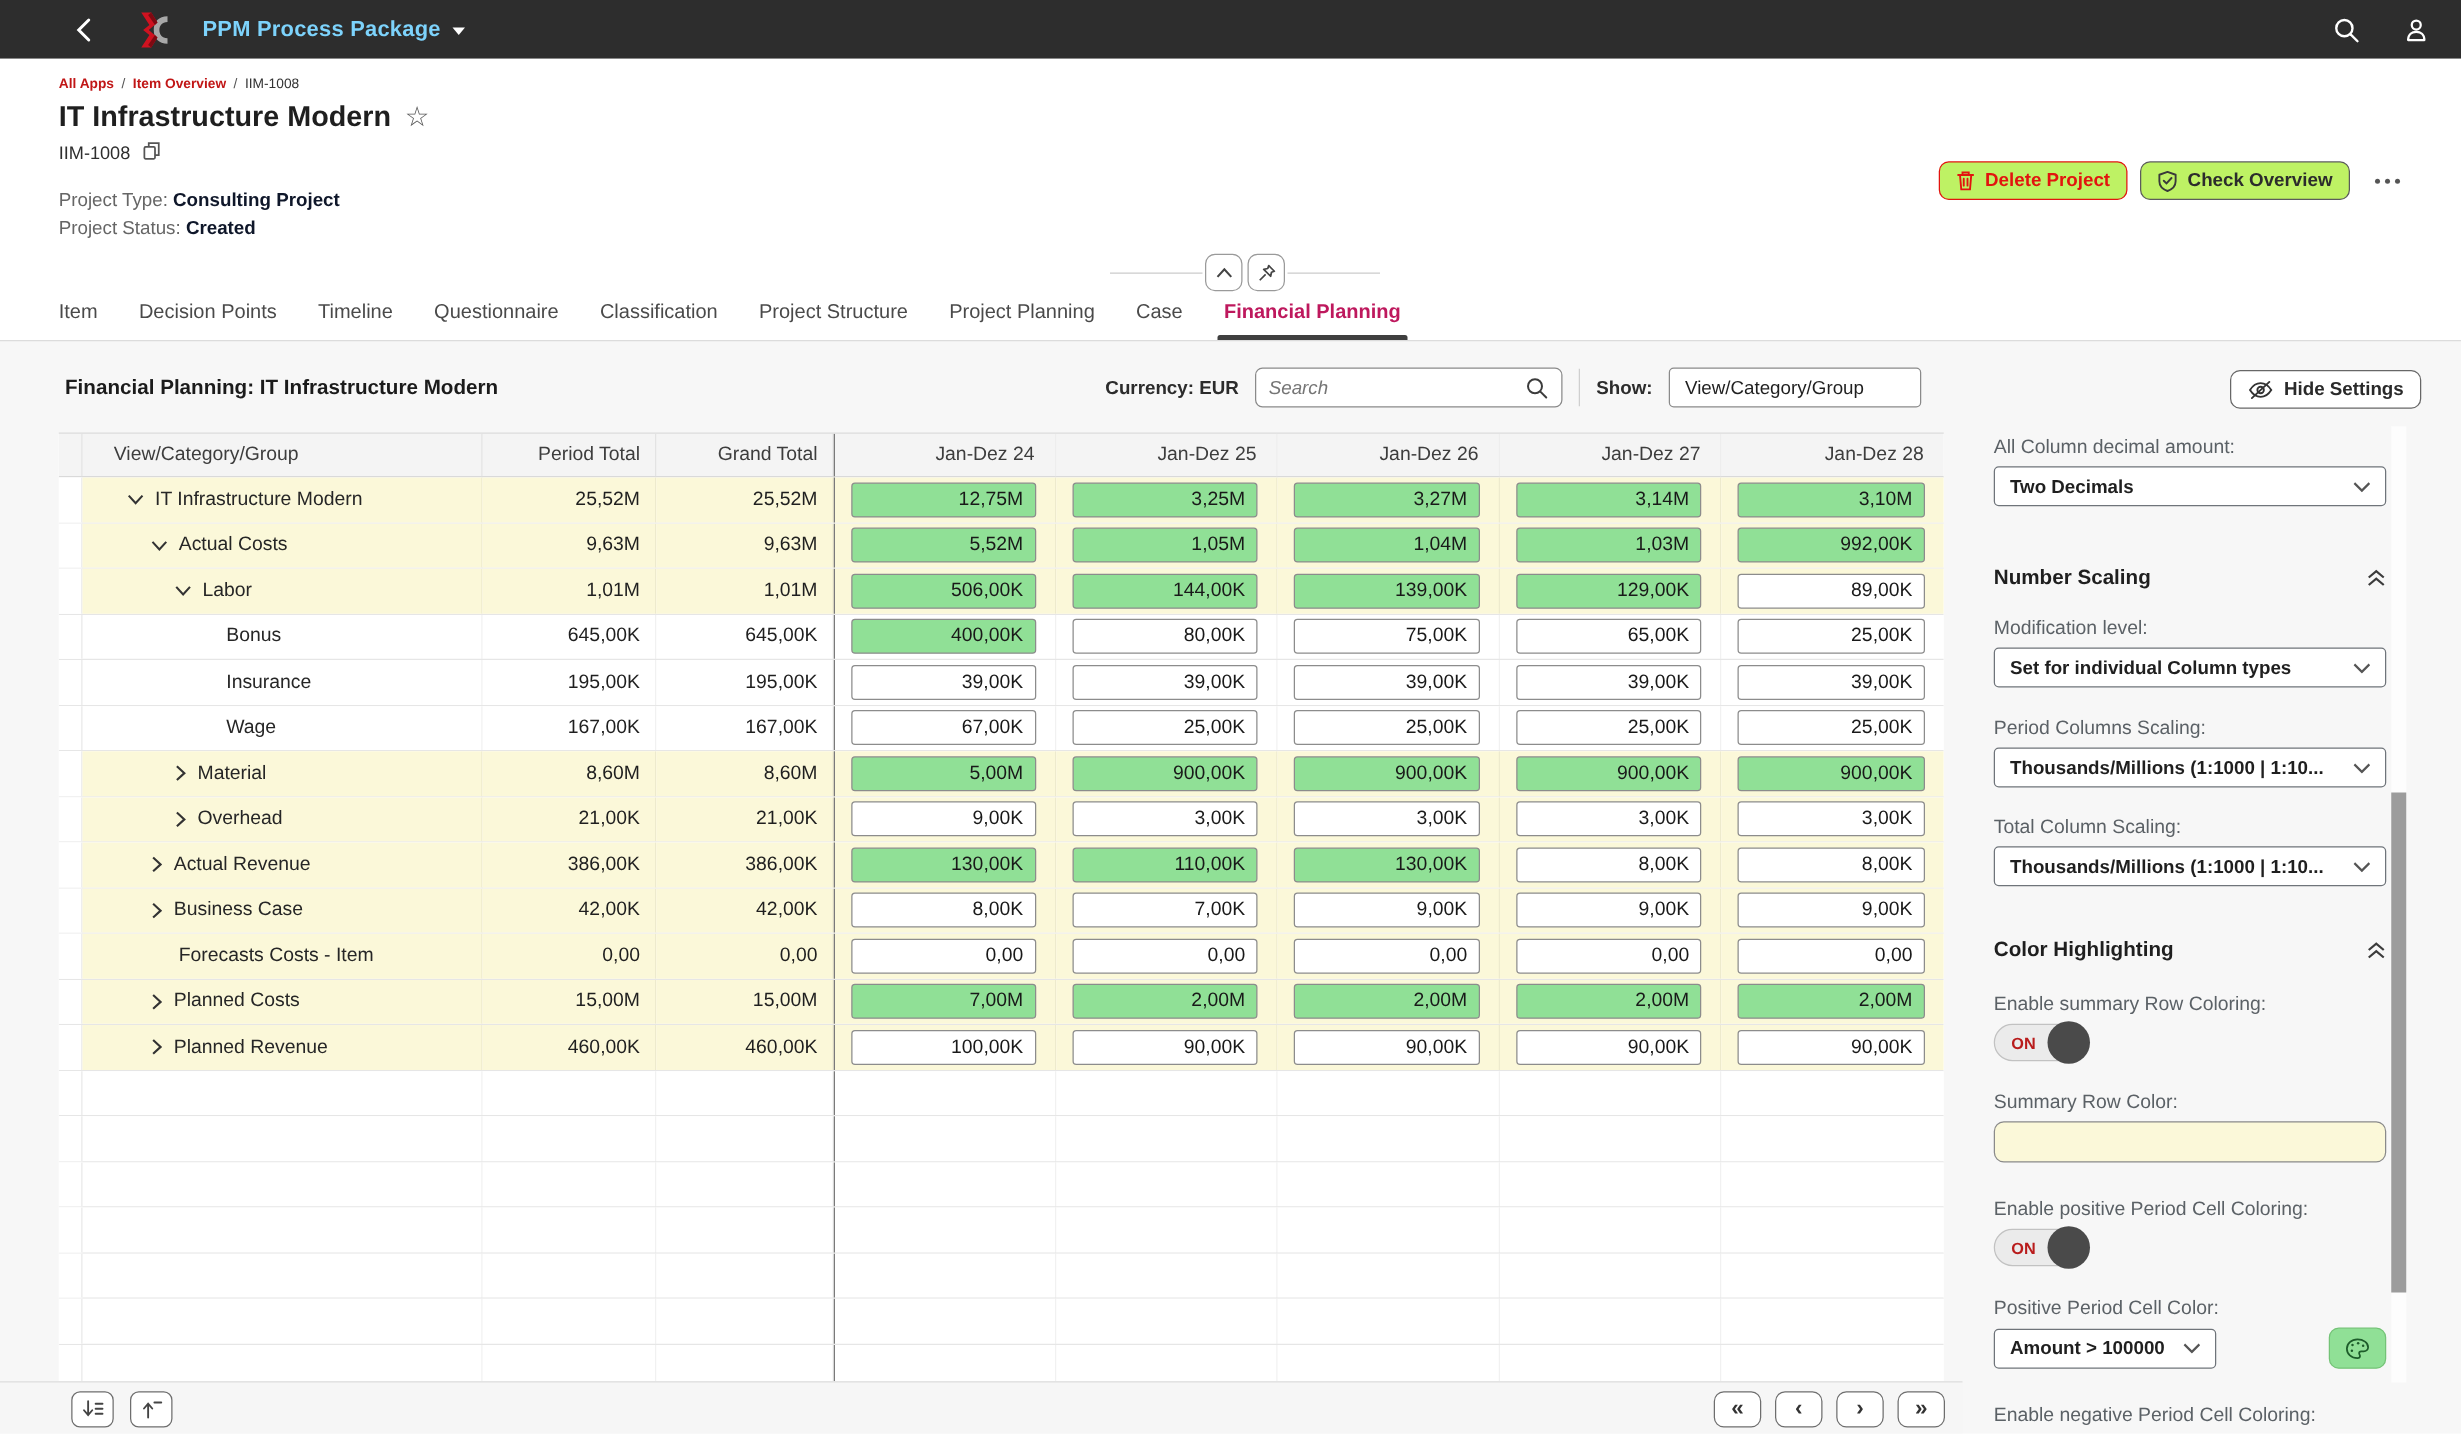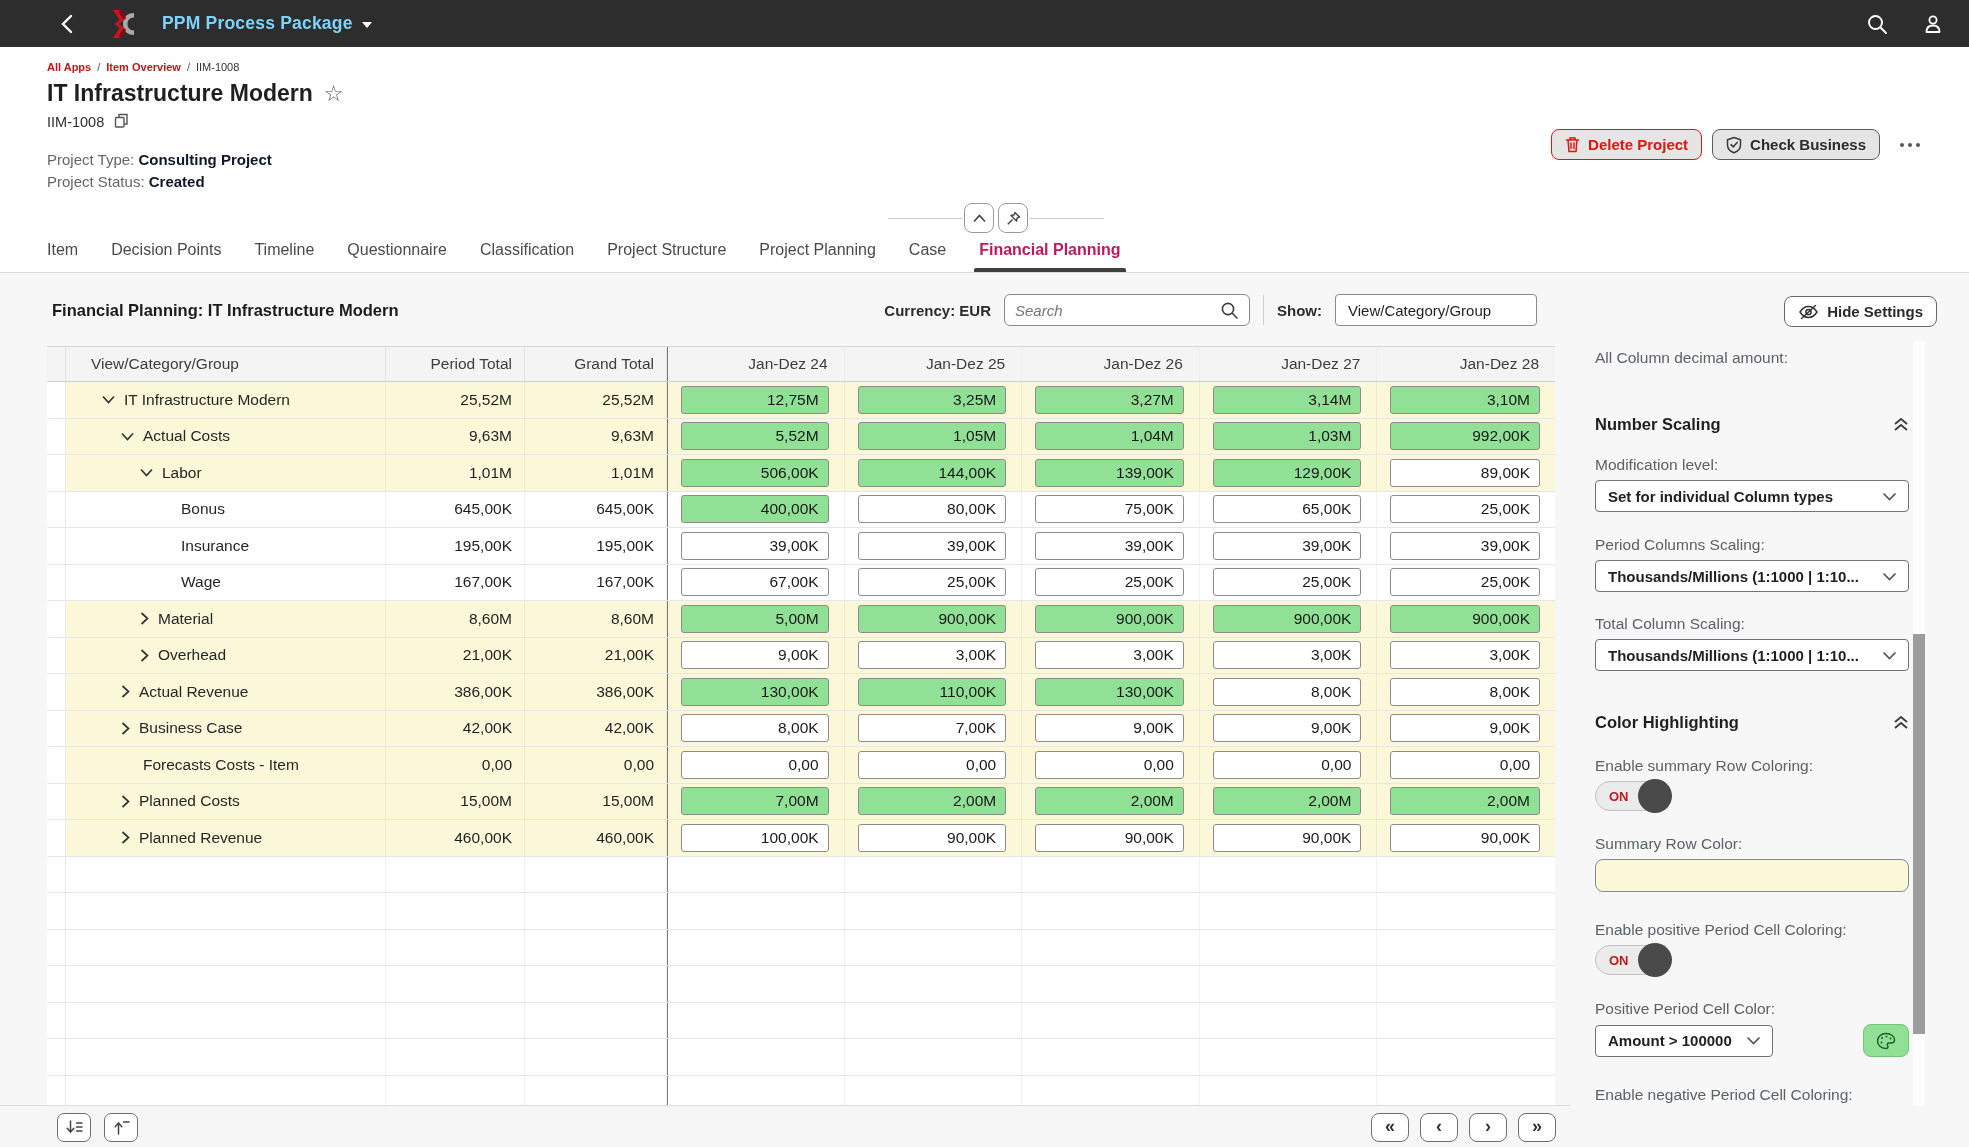--- a/index.html
+++ b/index.html
@@ -23,21 +23,21 @@
   .breadcrumb .crumb-link { color:var(--red); font-weight:bold; }
   .breadcrumb .crumb-current { color:#333; }
   .title-row { margin-top:7px; display:flex; align-items:center; gap:11px; }
   .page-title { font-size:23px; font-weight:bold; color:#1f1f1f; }
   .star { font-size:22px; color:#5a5a5a; line-height:20px; }
   .id-row { margin-top:5px; display:flex; align-items:center; gap:9px; font-size:14.5px; color:#2e2e2e; }
   .meta { margin-top:17px; font-size:15px; line-height:21.5px; }
   .meta .lbl { color:#666; }
   .meta .val { color:#0f172a; font-weight:bold; }
   .header-actions { position:absolute; right:47px; top:82px; display:flex; align-items:center; gap:10px; }
-  .btn { height:31px; border-radius:8px; background:#e5e5e5; display:flex; align-items:center; gap:8px; padding:0 13px; font-size:15px; font-weight:bold; cursor:pointer; }
+  .btn { height:31px; border-radius:8px; background:#bef264; display:flex; align-items:center; gap:8px; padding:0 13px; font-size:15px; font-weight:bold; cursor:pointer; }
   .btn-delete { border:1.5px solid var(--delred); color:var(--delred); }
   .btn-conflicts { border:1.5px solid #5c5c5c; color:#2c2c2c; }
   .overflow-dots { display:flex; gap:4px; margin-left:8px; cursor:pointer; padding:6px 2px; }
   .overflow-dots i { width:4px; height:4px; border-radius:50%; background:#555; }
 
   .float-controls { position:absolute; left:888px; top:156px; width:216px; height:30px; display:flex; align-items:center; }
   .float-line { flex:1; height:1px; background:#ccc; }
   .mini-btn { width:30px; height:30px; border:1px solid #9a9a9a; border-radius:8px; background:#fff; display:flex; align-items:center; justify-content:center; margin:0 2px; cursor:pointer; }
 
   .tab-strip { position:absolute; left:47px; bottom:0; display:flex; gap:33px; }
@@ -175,21 +175,21 @@
       <svg width="15" height="17" viewBox="0 0 15 17">
           <path d="M1.5 4 H13.5 M5 4 V2 H10 V4 M3 4 L4 15.5 H11 L12 4 M6 7 V12.5 M9 7 V12.5" fill="none" stroke="#e2140f" stroke-width="1.5" stroke-linecap="round"></path>
         </svg>
       <span>Delete Project</span>
     </div>
     <div class="btn btn-conflicts">
       <svg width="16" height="18" viewBox="0 0 16 18">
           <path d="M8 1.5 L14.5 3.8 V9 C14.5 13.2 11.5 15.5 8 16.8 C4.5 15.5 1.5 13.2 1.5 9 V3.8 Z" fill="none" stroke="#3a3a3a" stroke-width="1.5" stroke-linejoin="round"></path>
           <path d="M5 8.6 L7.2 10.8 L11.2 6.4" fill="none" stroke="#3a3a3a" stroke-width="1.5" stroke-linecap="round"></path>
         </svg>
-      <span>Check Business</span>
+      <span>Check Overview</span>
     </div>
     <div class="overflow-dots">
         <i></i>
         <i></i>
         <i></i>
       </div>
   </div>
 
   <div class="float-controls">
     <div class="float-line"></div>
@@ -704,20 +704,26 @@
       <svg width="21" height="16" viewBox="0 0 21 16">
           <path d="M2 8 C4.5 4 7.5 2.5 10.5 2.5 C13.5 2.5 16.5 4 19 8 C16.5 12 13.5 13.5 10.5 13.5 C7.5 13.5 4.5 12 2 8 Z" fill="none" stroke="#333" stroke-width="1.5"></path>
           <circle cx="10.5" cy="8" r="2.6" fill="none" stroke="#333" stroke-width="1.5"></circle>
           <path d="M3.5 14.5 L17.5 1.5" stroke="#333" stroke-width="1.5" stroke-linecap="round"></path>
         </svg>
       <span>Hide Settings</span>
     </div>
 
     <div class="settings-body">
       <div class="s-label" style="margin-top:8px">All Column decimal amount:</div>
+      <div class="s-select">
+        <span>Two Decimals</span>
+        <svg width="15" height="9" viewBox="0 0 15 9">
+            <path d="M1.5 1.5 L7.5 7.5 L13.5 1.5" fill="none" stroke="#555" stroke-width="1.7"></path>
+          </svg>
+      </div>
 
       <div class="s-section" style="margin-top:48px">
         <span>Number Scaling</span>
         <span class="collapse-ic">
           <svg width="16" height="15" viewBox="0 0 16 15">
               <path d="M2 7 L8 2 L14 7 M2 13 L8 8 L14 13" fill="none" stroke="#3c3c3c" stroke-width="1.8"></path>
             </svg>
         </span>
       </div>
 

